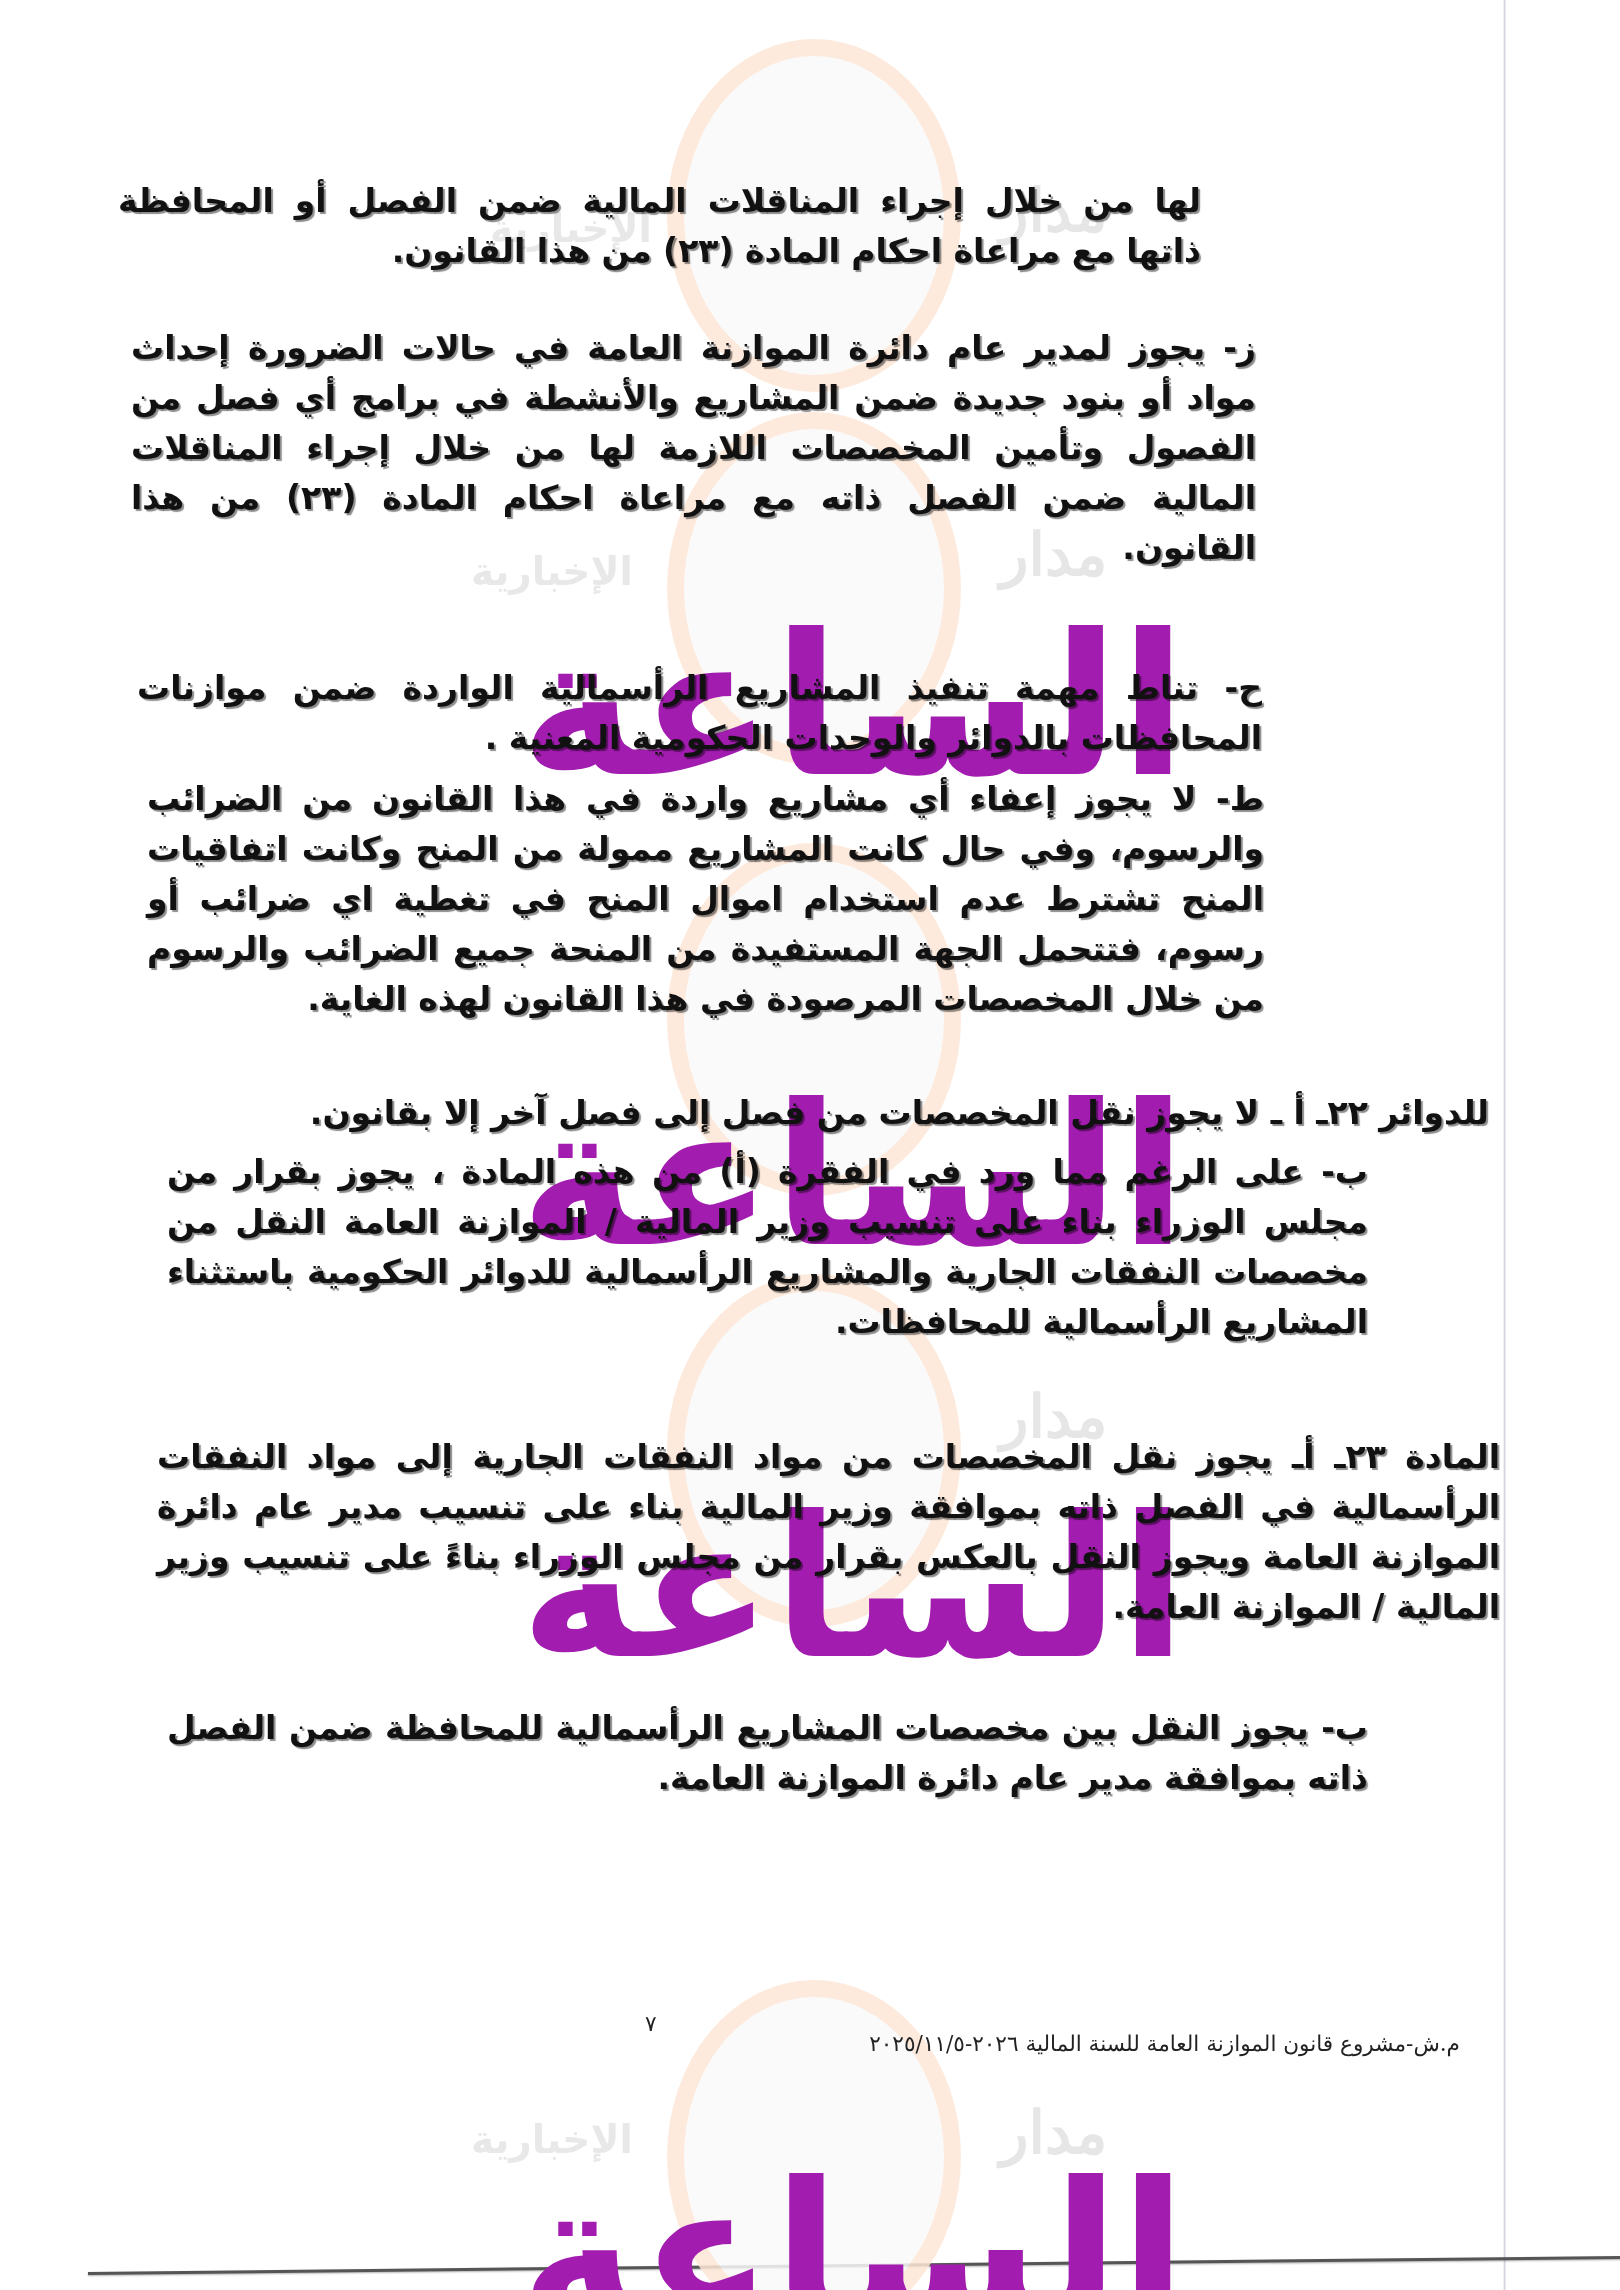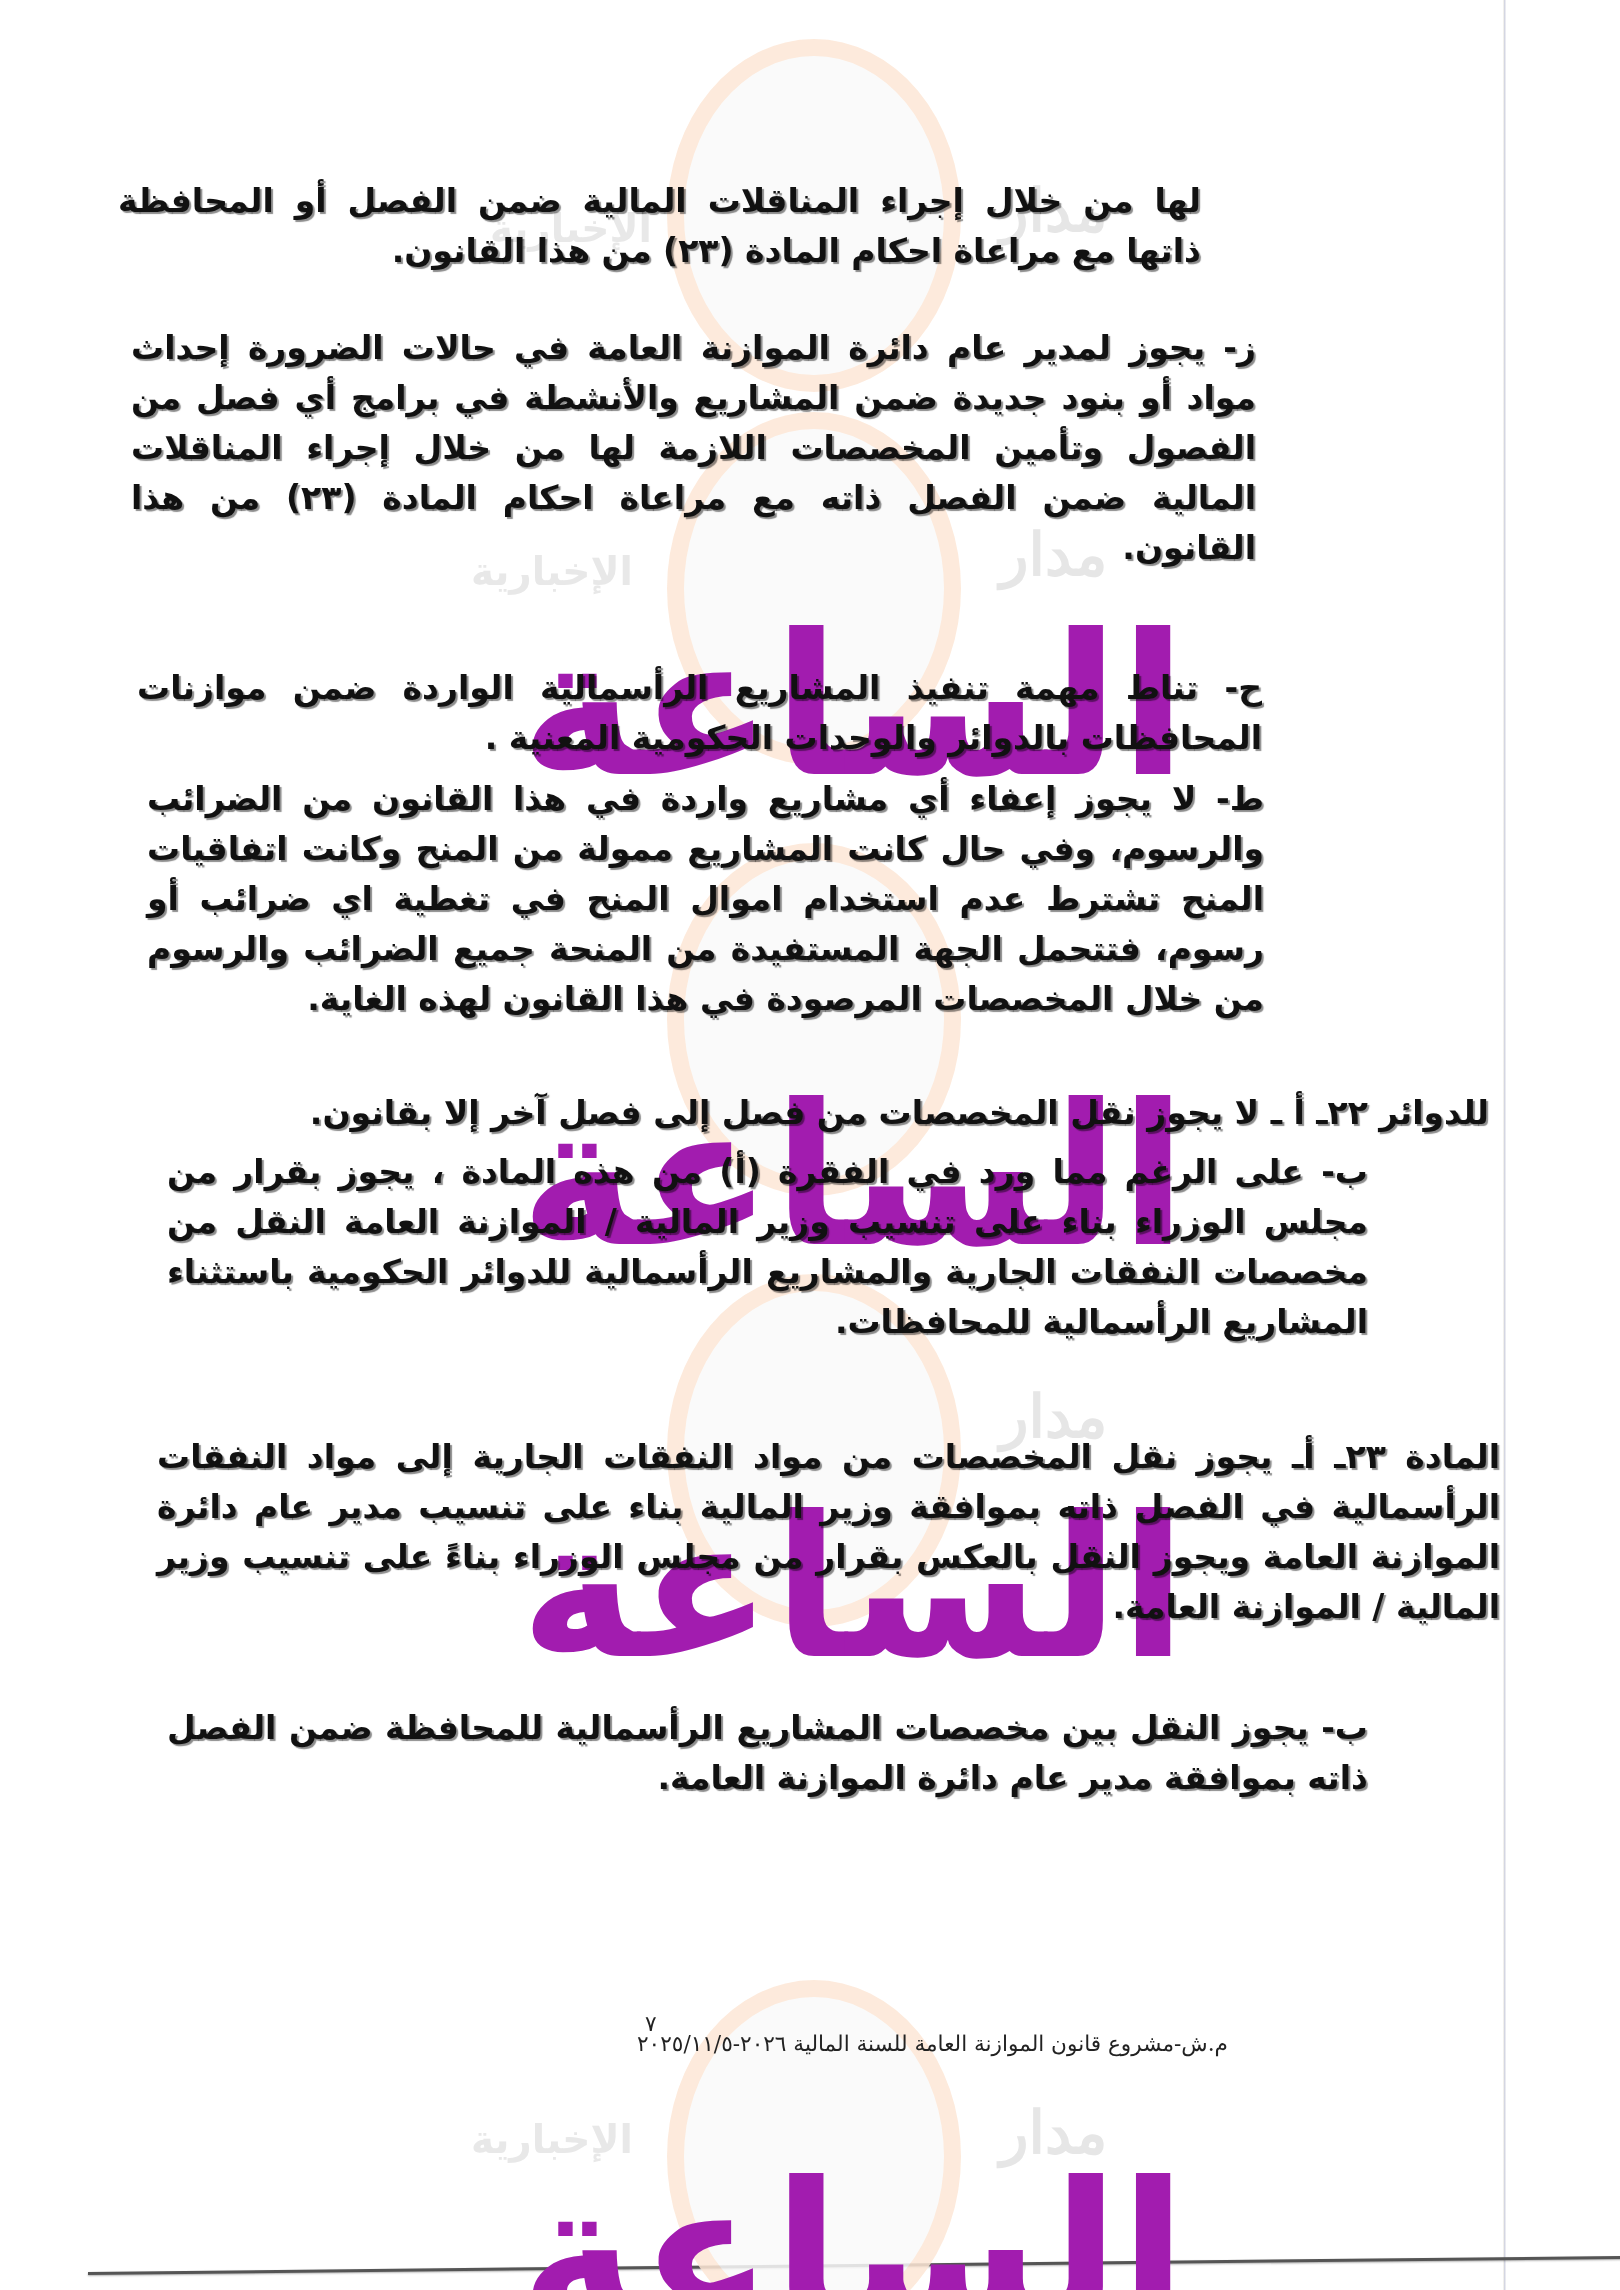--- a/index.html
+++ b/index.html
@@ -181,14 +181,14 @@
     <span>يجوز نقل المخصصات من مواد النفقات الجارية إلى مواد النفقات الرأسمالية في الفصل ذاته بموافقة وزير المالية بناء على تنسيب مدير عام دائرة الموازنة العامة ويجوز النقل بالعكس بقرار من مجلس الوزراء بناءً على تنسيب وزير المالية / الموازنة العامة.</span>
   </div>
 
   <div class="block" style="left:167px; top:1703px; width:1201px;">
     <span class="label">ب-</span>
     <span>يجوز النقل بين مخصصات المشاريع الرأسمالية للمحافظة ضمن الفصل ذاته بموافقة مدير عام دائرة الموازنة العامة.</span>
   </div>
 </div>
 
 <div class="page-num" style="left:645px; top:2011px;">٧</div>
-<div class="footer" style="left:637px; top:2031px; width:823px; text-align:left;">م.ش-مشروع قانون الموازنة العامة للسنة المالية ٢٠٢٦-٢٠٢٥/١١/٥</div>
+<div class="footer" style="left:637px; top:2031px; width:823px; text-align:right;">م.ش-مشروع قانون الموازنة العامة للسنة المالية ٢٠٢٦-٢٠٢٥/١١/٥</div>
 
 
 </body></html>

